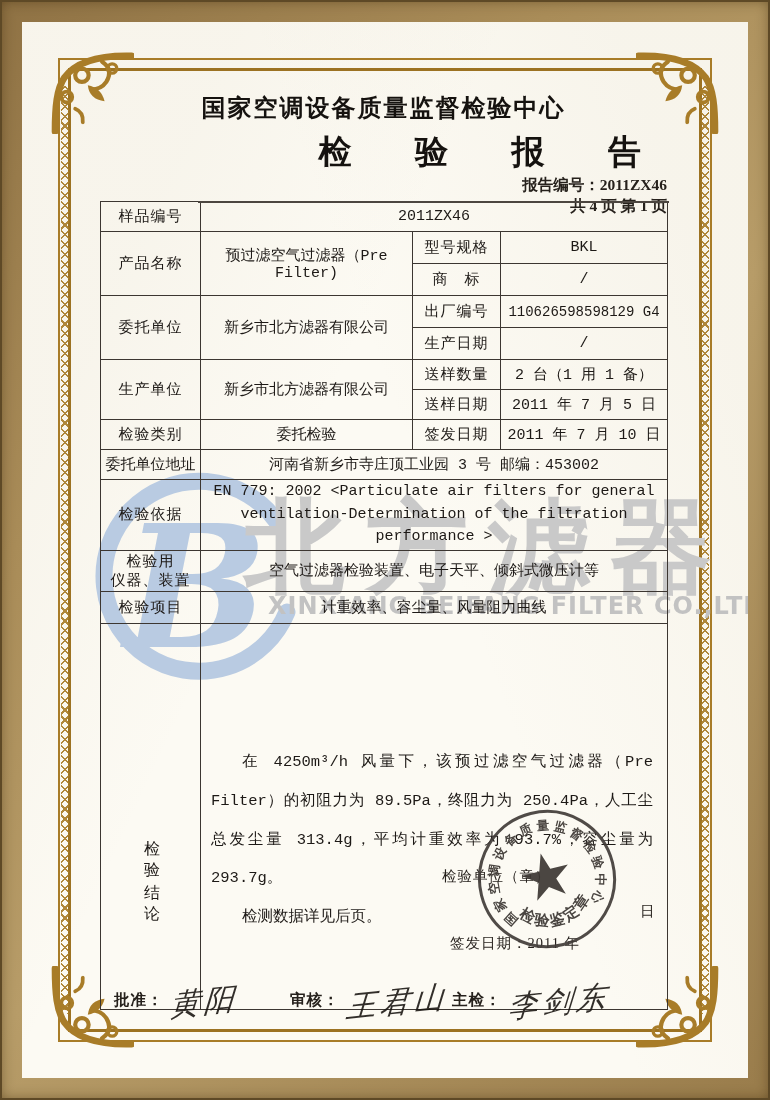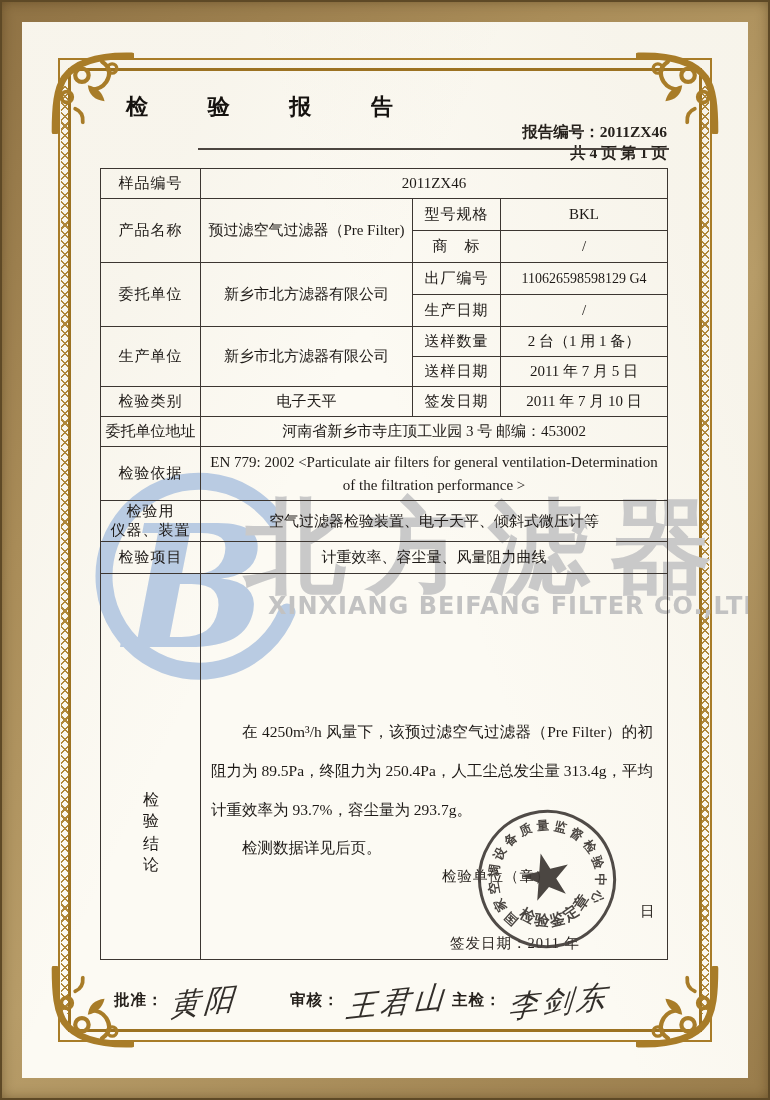--- a/index.html
+++ b/index.html
@@ -32,27 +32,27 @@
   .wm-logo{position:absolute;left:40px;top:440px;width:250px;height:240px;z-index:1;pointer-events:none;}
   .wm-cn{position:absolute;left:222px;top:450px;z-index:1;font-family:"DejaVu Sans","Liberation Sans",sans-serif;
     font-size:102px;font-weight:bold;color:#c9c9c9;letter-spacing:20px;white-space:nowrap;pointer-events:none;margin-top:8px;}
   .wm-en{position:absolute;left:246px;top:570px;z-index:1;font-family:"DejaVu Sans","Liberation Sans",sans-serif;
     font-size:24px;font-weight:bold;color:#c2c2c2;letter-spacing:1px;white-space:nowrap;pointer-events:none;}
 
   
   .content{position:absolute;left:78px;top:70px;width:567px;z-index:3;}
   .org{font-family:"DejaVu Sans","Liberation Sans",sans-serif;font-weight:bold;font-size:24px;
     text-align:center;letter-spacing:2px;color:#15120f;}
-  .doc-title{font-family:"DejaVu Sans","Liberation Sans",sans-serif;font-weight:bold;font-size:22px;
-    text-align:left;letter-spacing:26px;text-indent:26px;color:#15120f;}
+  .doc-title{font-family:"DejaVu Sans","Liberation Sans",sans-serif;font-weight:bold;font-size:33px;
+    text-align:right;letter-spacing:26px;text-indent:26px;margin-top:6px;color:#15120f;}
   .head-row{position:relative;display:flex;justify-content:space-between;align-items:flex-end;
     height:26px;font-size:15.5px;font-weight:bold;flex-direction:column;}
   .head-rule{position:absolute;left:98px;right:-2px;bottom:-2px;border-bottom:2px solid #4c4640;}
 
-  table.rpt{border-collapse:collapse;width:567px;margin-top:20px;table-layout:fixed;background:transparent;}
+  table.rpt{border-collapse:collapse;width:567px;margin-top:0;table-layout:fixed;background:transparent;font-family:Liberation Mono, monospace;}
   table.rpt td{border:1.6px solid #3c3631;padding:1px 4px;text-align:center;vertical-align:middle;
     font-size:15px;color:#1d1916;overflow:hidden;}
   col.c1{width:100px;} col.c2{width:212px;} col.c3{width:88px;} col.c4{width:167px;}
   .h30{height:30px;} .h32{height:32px;} .h54{height:54px;} .h38{height:38px;} .h34{height:32px;}
   .left{text-align:left;padding-left:14px;}
   .lab{letter-spacing:1px;}
   .concl-cell{position:relative;height:383px;vertical-align:top;text-align:left;}
   .vert-lab{writing-mode:vertical-rl;letter-spacing:22px;margin:0 auto;font-size:16px;}
   .concl-text{padding:48px 10px 0 6px;font-size:15.5px;line-height:2.5;text-align:justify;}
   .concl-text p{margin:0;text-indent:2em;}
@@ -126,20 +126,21 @@
       </div>
 
     <svg class="wm-logo" viewBox="0 0 250 240">
       <path d="M215,60 A95,95 0 1 0 225,150" fill="none" stroke="#b9cbe2" stroke-width="17" stroke-linecap="round"></path>
       <text x="62" y="185" font-size="170" font-style="italic" font-weight="bold" font-family="DejaVu Serif, serif" fill="#b9cbe2">B</text>
     </svg>
     <div class="wm-cn">北方滤器</div>
     <div class="wm-en">XINXIANG BEIFANG FILTER CO.,LTD.</div>
 
     <div class="content">
+      <div class="org">国家空调设备质量监督检验中心</div>
       <div class="doc-title">检 验 报 告</div>
       <div class="head-row">
         <span>报告编号：2011ZX46</span>
         <span>共 4 页 第 1 页</span>
         <span class="head-rule"></span>
       </div>
 
       <table class="rpt">
         <colgroup>
             <col class="c1">
@@ -177,21 +178,21 @@
           <td rowspan="2">新乡市北方滤器有限公司</td>
           <td class="lab">送样数量</td>
           <td>2 台（1 用 1 备）</td>
         </tr>
         <tr class="h30">
           <td class="lab">送样日期</td>
           <td>2011 年 7 月 5 日</td>
         </tr>
         <tr class="h30">
           <td class="lab">检验类别</td>
-          <td>电子天平</td>
+          <td>委托检验</td>
           <td class="lab">签发日期</td>
           <td>2011 年 7 月 10 日</td>
         </tr>
         <tr class="h30">
           <td>委托单位地址</td>
           <td colspan="3">河南省新乡市寺庄顶工业园 3 号  邮编：453002</td>
         </tr>
         <tr class="h54">
           <td class="lab">检验依据</td>
           <td colspan="3" class="basis">EN 779: 2002 &lt;Particulate air filters for general ventilation-Determination of the filtration performance &gt;</td>

